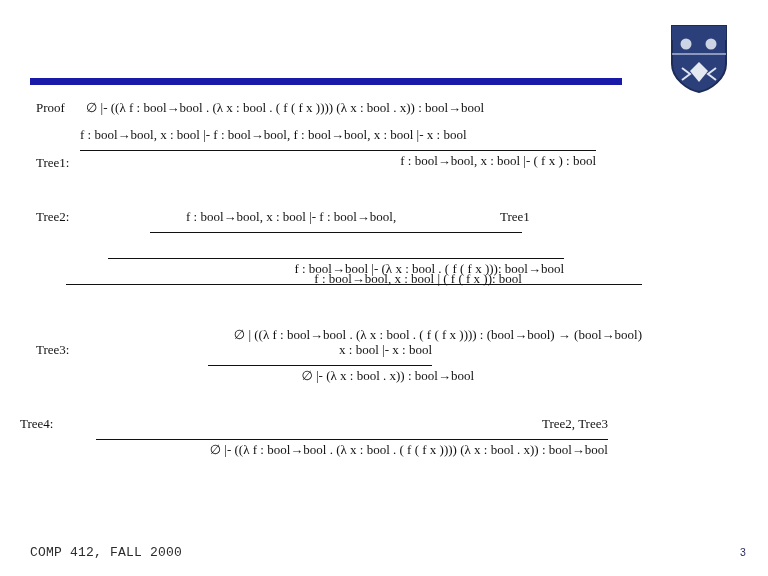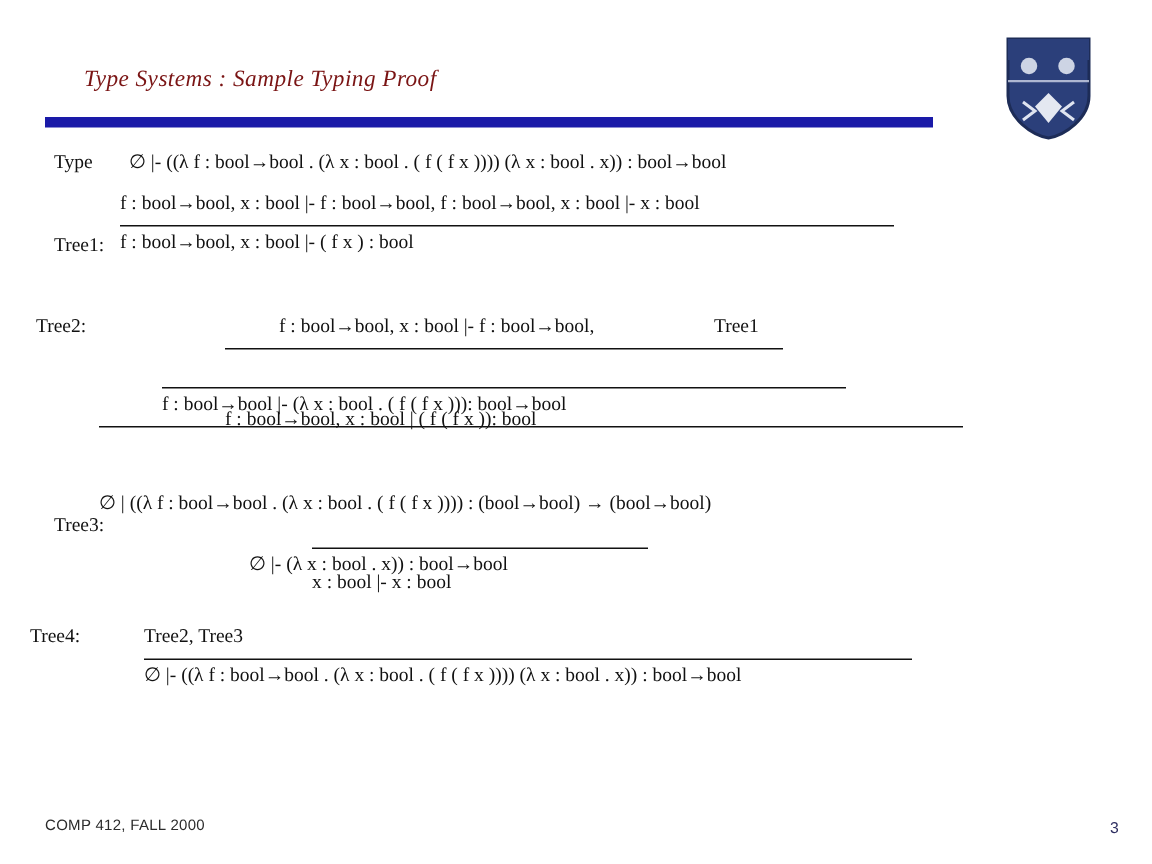--- a/index.html
+++ b/index.html
@@ -68,84 +68,83 @@
   .lbl {
     position: absolute;
     white-space: nowrap;
     font-size: 13px;
   }
   .frac-line {
     position: absolute;
     height: 1px;
     background: #111;
   }
-  .ctr { text-align: left; }
+  .ctr { text-align: right; }
 
   
   .footer-text {
     position: absolute;
     left: 30px;
     top: 545px;
-    font-family: Liberation Sans, sans-serif;
-    font-size: 10px;
+    font-family: Liberation Mono, monospace;
+    font-size: 13px;
     color: #2b2b2b;
     letter-spacing: 0.2px;
   }
   .page-num {
     position: absolute;
     left: 740px;
     top: 546px;
     font-family: "Liberation Sans", sans-serif;
     font-size: 10.5px;
     color: #2b2b5e;
   }
 </style>
 </head>
 <body>
 
 <div class="slide">
 
-  <div class="title">Type Systems : Sample Typing Proof</div>
   <div class="title-rule"></div>
 
   <div class="crest">
     <svg width="58" height="70" viewBox="0 0 58 70" xmlns="http://www.w3.org/2000/svg">
       <path d="M2 2 H56 V40 C56 55 40 66 29 68 C18 66 2 55 2 40 Z" fill="#2b3f7a" stroke="#1d2c57" stroke-width="2"></path>
       <path d="M2 2 H56 V16 H2 Z" fill="#2b3f7a"></path>
       <path d="M2 30 H56" stroke="#cfd6e8" stroke-width="1.5" opacity="0.8"></path>
       <circle cx="16" cy="20" r="5.5" fill="#dfe4f0" opacity="0.9"></circle>
       <circle cx="41" cy="20" r="5.5" fill="#dfe4f0" opacity="0.9"></circle>
       <path d="M29 38 L38 47 L29 58 L20 47 Z" fill="#eef1f8" opacity="0.95"></path>
       <path d="M12 44 L20 50 L12 56" fill="none" stroke="#dfe4f0" stroke-width="2"></path>
       <path d="M46 44 L38 50 L46 56" fill="none" stroke="#dfe4f0" stroke-width="2"></path>
     </svg>
   </div>
 
   <div class="content">
 
-    <div class="lbl" style="left:36px; top:4px;">Type</div>
+    <div class="lbl" style="left:36px; top:4px;">Proof</div>
     <div class="row" style="left:86px; top:4px;">∅ |- ((λ f : bool→bool . (λ x : bool . ( f ( f x )))) (λ x : bool . x)) : bool→bool</div>
 
     <div class="lbl" style="left:36px; top:31px;margin-top:28px;">Tree1:</div>
     <div class="row" style="left:80px; top:31px;">f : bool→bool, x : bool |- f : bool→bool,    f : bool→bool, x : bool |- x : bool</div>
     <div class="frac-line" style="left:80px; top:54px; width:516px;"></div>
     <div class="row ctr" style="left:80px; top:57px; width:516px;">f : bool→bool, x : bool |- ( f x ) : bool</div>
 
-    <div class="lbl" style="left:24px; top:113px;">Tree2:</div>
+    <div class="lbl" style="left:36px; top:113px;">Tree2:</div>
     <div class="row" style="left:186px; top:113px;">f : bool→bool, x : bool |- f : bool→bool,</div>
-    <div class="row" style="left:476px; top:113px;">Tree1</div>
+    <div class="row" style="left:500px; top:113px;">Tree1</div>
     <div class="frac-line" style="left:150px; top:136px; width:372px;"></div>
     <div class="row ctr" style="left:150px; top:139px; width:372px;margin-top:36px;">f : bool→bool, x : bool | ( f ( f x )): bool</div>
     <div class="frac-line" style="left:108px; top:162px; width:456px;"></div>
     <div class="row ctr" style="left:108px; top:165px; width:456px;">f : bool→bool |- (λ x : bool . ( f ( f x ))): bool→bool</div>
     <div class="frac-line" style="left:66px; top:188px; width:576px;"></div>
     <div class="row ctr" style="left:66px; top:191px; width:576px;margin-top:40px;">∅ | ((λ f : bool→bool . (λ x : bool . ( f ( f x )))) : (bool→bool) → (bool→bool)</div>
 
     <div class="lbl" style="left:36px; top:246px;text-align:right;">Tree3:</div>
-    <div class="row ctr" style="left:208px; top:246px; width:224px;margin-top:38px;">x : bool |- x : bool</div>
+    <div class="row ctr" style="left:208px; top:246px; width:224px;">x : bool |- x : bool</div>
     <div class="frac-line" style="left:208px; top:269px; width:224px;"></div>
     <div class="row ctr" style="left:166px; top:272px; width:308px;">∅ |- (λ x : bool . x)) : bool→bool</div>
 
     <div class="lbl" style="left:20px; top:320px;">Tree4:</div>
     <div class="row ctr" style="left:96px; top:320px; width:512px;font-family:Liberation Serif, serif;">Tree2,  Tree3</div>
     <div class="frac-line" style="left:96px; top:343px; width:512px;"></div>
     <div class="row ctr" style="left:96px; top:346px; width:512px;">∅ |- ((λ f : bool→bool . (λ x : bool . ( f ( f x )))) (λ x : bool . x)) : bool→bool</div>
 
   </div>
 

